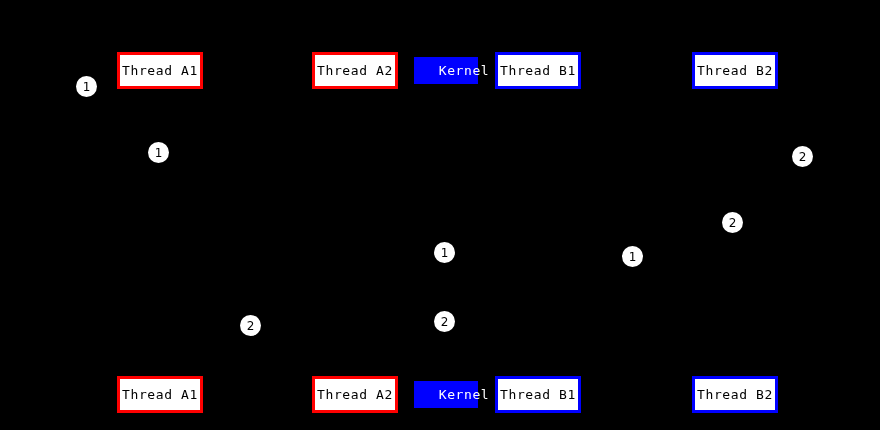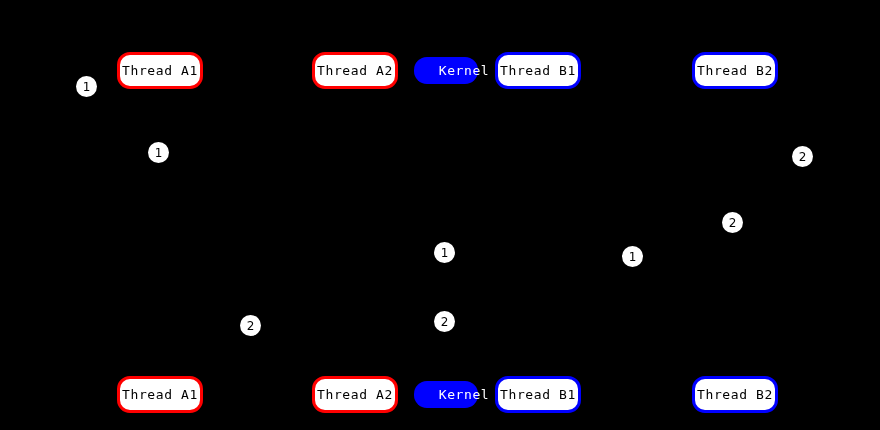--- a/index.html
+++ b/index.html
@@ -27,21 +27,20 @@
   .participant {
     position: absolute;
     box-sizing: border-box;
     display: flex;
     align-items: center;
     justify-content: center;
     font-size: 13px;
     line-height: 1;
     letter-spacing: 0.6px;
     white-space: nowrap;
-    border-radius: 13px;
   }
   .participant.red {
     background: #FFFFFF;
     border: 3px solid #FF0000;
     color: #000000;
   }
   .participant.blue {
     background: #FFFFFF;
     border: 3px solid #0000FF;
     color: #000000;

